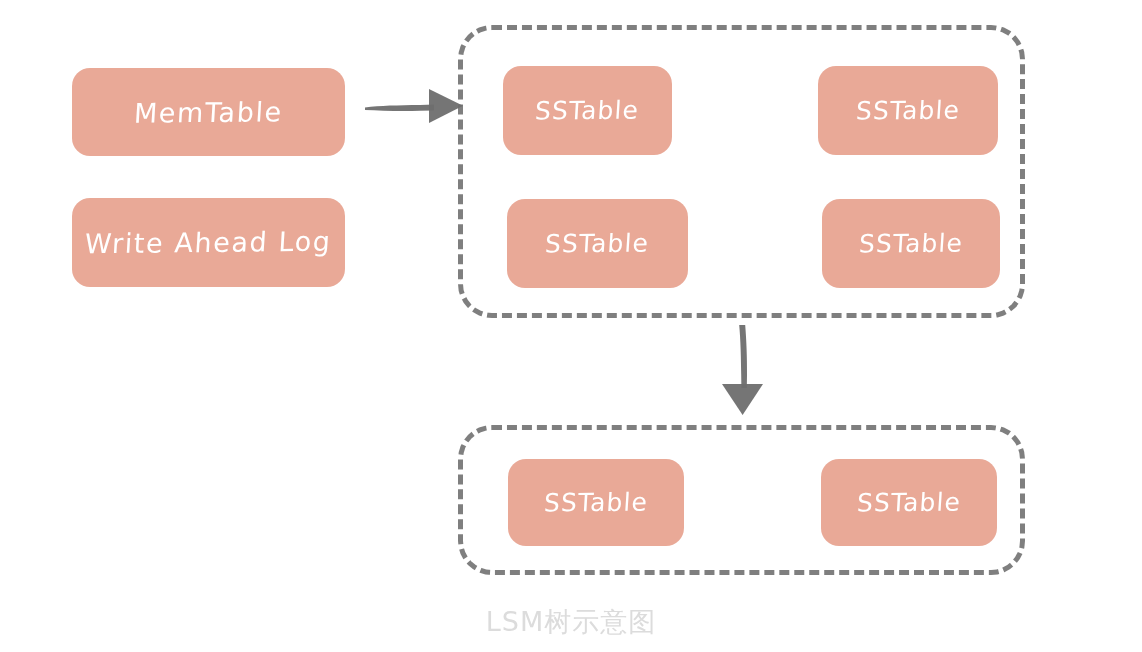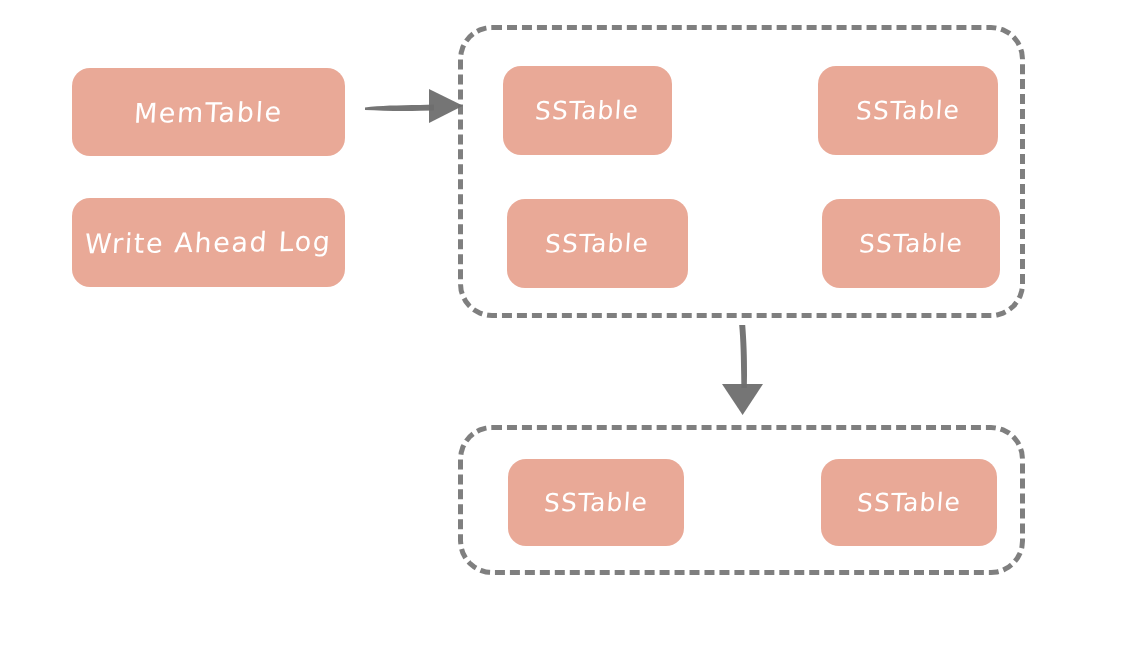--- a/index.html
+++ b/index.html
@@ -136,14 +136,15 @@
                C 740.6,340 741.0,358 741.2,375
                L 741.4,388
                L 746.8,388
                L 747.0,375
                C 747.2,358 746.4,340 745.2,325
                Z" fill="#6e6e6e" opacity="0.95"></path>
       <path d="M 722,384 L 763,384 L 742.6,415 Z" fill="#6e6e6e" opacity="0.95"></path>
     </g>
   </svg>
 
+  <div class="caption">LSM树示意图</div>
 
 </div>
 
 </body></html>

